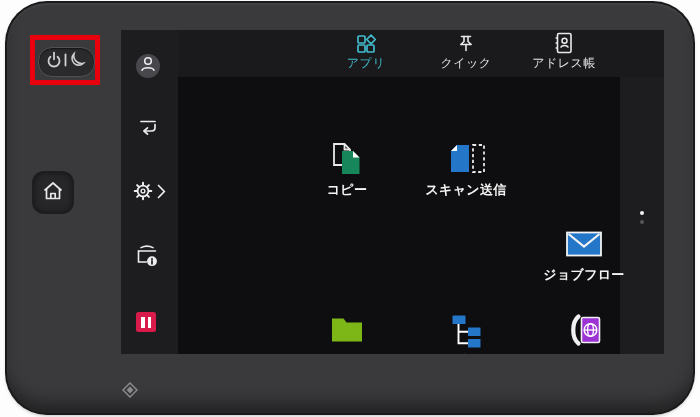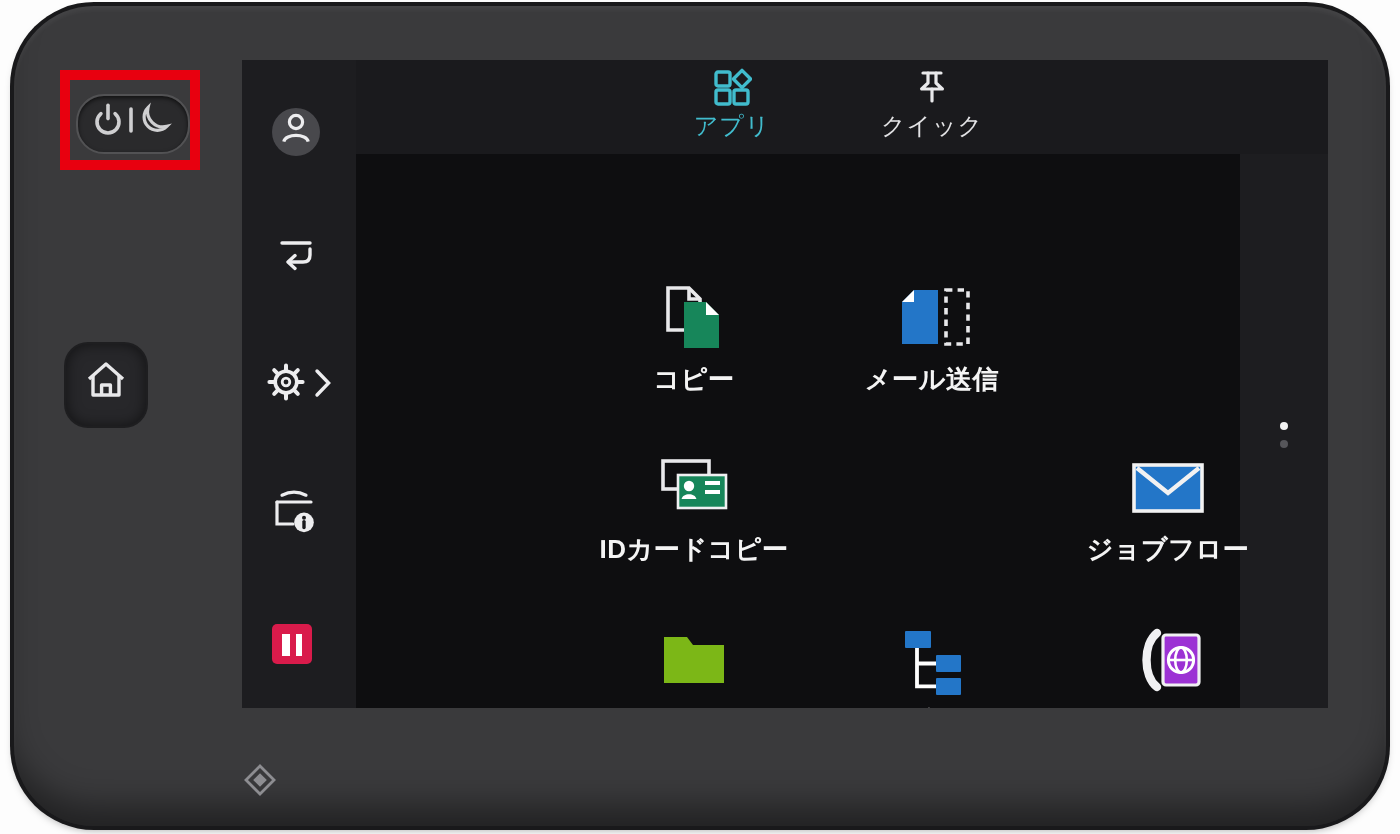--- a/index.html
+++ b/index.html
@@ -159,20 +159,31 @@
       <div class="tab" style="left:243px">
         <span class="tab-icon">
           <svg width="20" height="20" viewBox="0 0 20 20" fill="none" stroke="#e9e9eb" stroke-width="1.6" stroke-linecap="round" stroke-linejoin="round">
             <path d="M5.5 2.5 H14.5"></path>
             <path d="M8 2.5 V7.5 L4.8 10.5 H15.2 L12 7.5 V2.5"></path>
             <path d="M10 10.5 V16.5"></path>
           </svg>
         </span>
         <span class="tab-label">クイック</span>
       </div>
+      <div class="tab" style="left:341px">
+        <span class="tab-icon">
+          <svg width="22" height="22" viewBox="0 0 22 22" fill="none" stroke="#e9e9eb" stroke-width="1.6" stroke-linejoin="round">
+            <rect x="4.5" y="1.5" width="13.5" height="19" rx="1.5"></rect>
+            <path d="M4.5 6 H2.6 M4.5 11 H2.6 M4.5 16 H2.6"></path>
+            <circle cx="11.5" cy="8.8" r="2.5" stroke-width="1.5"></circle>
+            <path d="M7.8 15.6 C8.4 12.7 14.6 12.7 15.2 15.6" stroke-width="1.5"></path>
+          </svg>
+        </span>
+        <span class="tab-label">アドレス帳</span>
+      </div>
 
     </div>
 
     <div class="content">
 
       <div class="tile r1 c1">
         <span class="tile-icon">
           <svg width="38" height="36" viewBox="0 0 38 36">
             <path d="M6 3 H16.5 L22 8.5 V24 H6 Z" fill="none" stroke="#e8e8ea" stroke-width="1.8"></path>
             <path d="M16.5 3 V8.5 H22" fill="none" stroke="#e8e8ea" stroke-width="1.8"></path>
@@ -184,36 +195,24 @@
       </div>
 
       <div class="tile r1 c2">
         <span class="tile-icon">
           <svg width="40" height="34" viewBox="0 0 40 34">
             <path d="M11 3 H23 V30 H5 V9 Z" fill="#2376c8"></path>
             <path d="M11 3 V9 H5 Z" fill="#fff"></path>
             <rect x="27" y="3" width="11" height="27" fill="none" stroke="#e8e8ea" stroke-width="1.8" stroke-dasharray="3.2 2.6"></rect>
           </svg>
         </span>
-        <span class="tile-label">メール送信</span>
-      </div>
-
-
-      <div class="tile r2 c1">
-        <span class="tile-icon">
-          <svg width="40" height="32" viewBox="0 0 40 32">
-            <rect x="4.5" y="2.5" width="23" height="14" fill="none" stroke="#e8e8ea" stroke-width="1.8"></rect>
-            <rect x="12" y="9.5" width="24" height="16.5" stroke="#f0f0f2" stroke-width="1.3" fill="#17865a"></rect>
-            <circle cx="17.5" cy="15" r="2.6" fill="#fff"></circle>
-            <path d="M13.8 21.5 C14.4 18.3 20.6 18.3 21.2 21.5 Z" fill="#fff"></path>
-            <path d="M25.5 13.5 H33 M25.5 18 H33" stroke="#fff" stroke-width="2"></path>
-          </svg>
-        </span>
-        <span class="tile-label">IDカードコピー</span>
-      </div>
+        <span class="tile-label">スキャン送信</span>
+      </div>
+
+
 
 
       <div class="tile r2 c3">
         <span class="tile-icon">
           <svg width="38" height="28" viewBox="0 0 38 28">
             <rect x="2" y="2.5" width="34" height="23" stroke="#f2f2f2" stroke-width="1.8" fill="#2376c8"></rect>
             <path d="M3.5 4 L19 16.5 L34.5 4" fill="none" stroke="#f2f2f2" stroke-width="2.2"></path>
           </svg>
         </span>
         <span class="tile-label">ジョブフロー</span>

